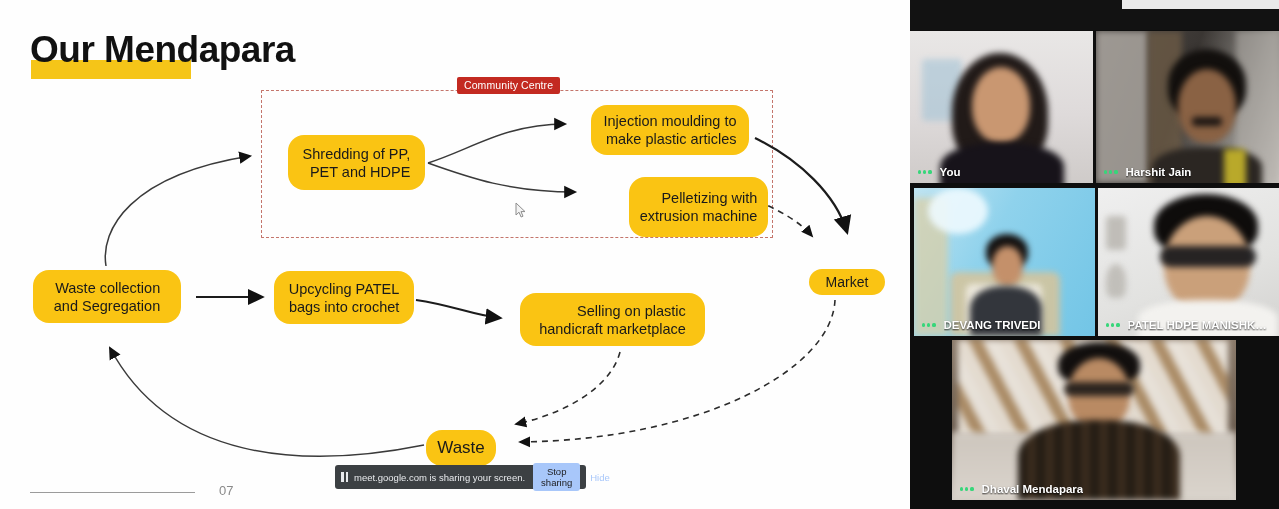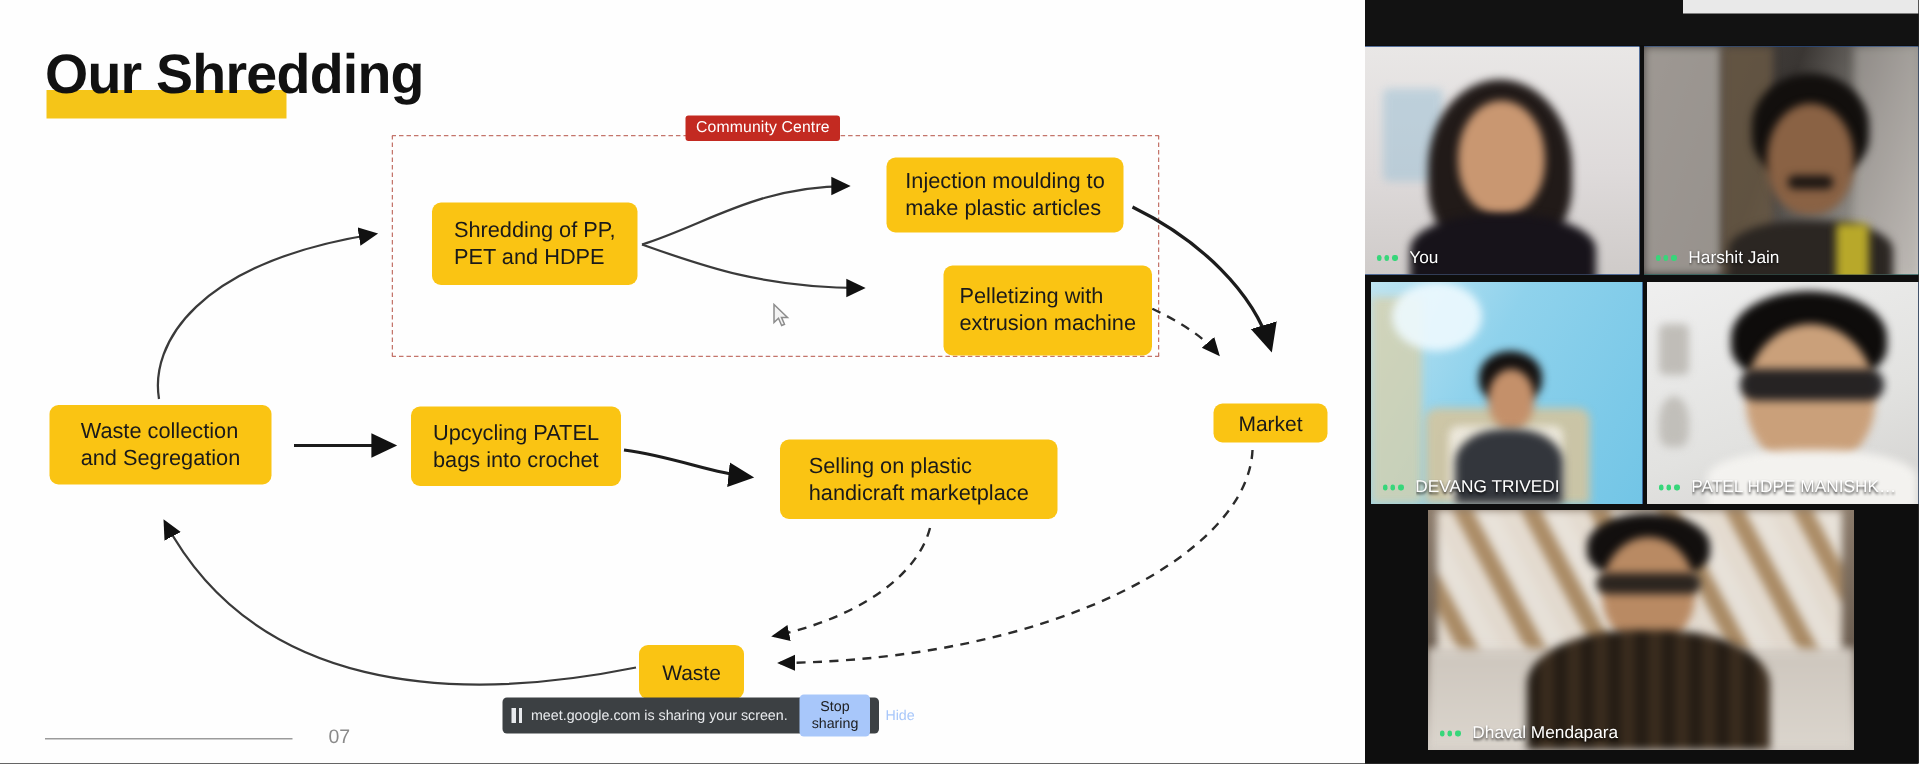--- a/index.html
+++ b/index.html
@@ -6,32 +6,32 @@
   body{width:1279px;height:509px;overflow:hidden;font-family:"Liberation Sans",sans-serif;}
   #root{position:relative;width:1279px;height:509px;background:#0d0d0d;}
 
   
   #slide{position:absolute;left:0;top:0;width:910px;height:509px;background:#fefefe;overflow:hidden;}
 
   #slide-title{position:absolute;left:30px;top:29px;font-size:37px;font-weight:bold;color:#111;
                letter-spacing:-0.5px;z-index:3;}
   #title-underline{position:absolute;left:31px;top:60px;width:160px;height:19px;background:#f5c518;z-index:2;}
 
-  .node{position:absolute;background:#fac413;border-radius:6px;color:#1a1a1a;
-        display:flex;align-items:center;justify-content:center;text-align:left;
+  .node{position:absolute;background:#fac413;border-radius:16px;color:#1a1a1a;
+        display:flex;align-items:center;justify-content:center;text-align:right;
         font-size:14.5px;line-height:18px;padding:4px 8px;box-sizing:border-box;z-index:4;}
 
   #n-shred   {left:288px;top:135px;width:137px;height:55px;}
   #n-inject  {left:591px;top:105px;width:158px;height:50px;}
   #n-pellet  {left:601px;top:177px;width:139px;height:60px;margin-left:28px;}
   #n-collect {left:33px;top:270px;width:148px;height:53px;}
   #n-upcycle {left:274px;top:271px;width:140px;height:53px;}
   #n-selling {left:520px;top:293px;width:185px;height:53px;}
   #n-market  {left:797px;top:269px;width:76px;height:26px;font-size:14px;margin-left:12px;}
-  #n-waste   {left:426px;top:430px;width:70px;height:36px;font-size:14px;}
+  #n-waste   {left:426px;top:430px;width:70px;height:36px;font-size:17px;}
 
   
   #cc-box{position:absolute;left:261px;top:90px;width:512px;height:148px;
           border:1.3px dashed #c4756b;border-radius:1px;z-index:1;box-sizing:border-box;}
   #cc-label{position:absolute;left:457px;top:77px;background:#c32a21;color:#fff;
             font-size:10.5px;padding:2px 7px 3px 7px;border-radius:2px;z-index:5;letter-spacing:.1px;}
 
   #svg-layer{position:absolute;left:0;top:0;width:910px;height:509px;z-index:2;}
 
   #pagenum{position:absolute;left:219px;top:483px;font-size:13px;color:#8a8a8a;z-index:3;}
@@ -47,21 +47,21 @@
   #share-text{color:#e8eaed;font-size:9.5px;white-space:nowrap;}
   #stop-sharing{background:#a8c7fa;color:#202124;font-size:9.5px;border:none;border-radius:3px;
                 padding:3px 8px;margin-left:8px;cursor:pointer;font-family:"Liberation Sans",sans-serif;}
   #hide-btn{color:#a8c7fa;font-size:9.5px;margin-left:10px;cursor:pointer;}
 
   
   #meet-panel{position:absolute;left:910px;top:0;width:369px;height:509px;background:#0e0e0e;}
   #meet-topbar{position:absolute;left:0;top:0;width:369px;height:30px;background:#121212;}
   #meet-topbar-strip{position:absolute;left:212px;top:0;width:157px;height:9px;background:#e9e9e9;}
 
-  .tile{position:absolute;overflow:hidden;background:#3b82f6;}
+  .tile{position:absolute;overflow:hidden;background:#15803d;font-weight:bold;}
   .tile .vid{position:absolute;inset:0;}
   .namebar{position:absolute;left:0;bottom:0;height:22px;display:flex;align-items:center;
            padding-left:8px;gap:8px;width:100%;box-sizing:border-box;}
   .dots{display:flex;gap:2px;align-items:center;}
   .dots i{width:3.2px;height:3.2px;border-radius:50%;background:#37d67a;display:block;}
   .pname{color:#fff;font-size:11.5px;white-space:nowrap;overflow:hidden;text-overflow:ellipsis;
          text-shadow:0 1px 2px rgba(0,0,0,.85);}
   .speaking{box-shadow:inset 0 -3px 0 0 #137333;}
 
   #tile-you     {left:0px;  top:31px;  width:183px;height:152px;}
@@ -77,21 +77,21 @@
   .blur{filter:blur(3px);}
 </style>
 </head>
 <body>
 
 <div id="root">
 
   <div id="slide">
 
     <div id="title-underline"></div>
-    <div id="slide-title">Our Shredding</div>
+    <div id="slide-title">Our Mendapara</div>
 
     <div id="cc-box"></div>
     <div id="cc-label">Community Centre</div>
 
     <svg id="svg-layer" viewBox="0 0 910 509">
       <defs>
         <marker id="ah" markerWidth="9" markerHeight="9" refX="7.2" refY="4.5" orient="auto">
           <path d="M0,0.4 L8.6,4.5 L0,8.6 Z" fill="#111"></path>
         </marker>
         <marker id="ahs" markerWidth="8" markerHeight="8" refX="6.4" refY="4" orient="auto">

